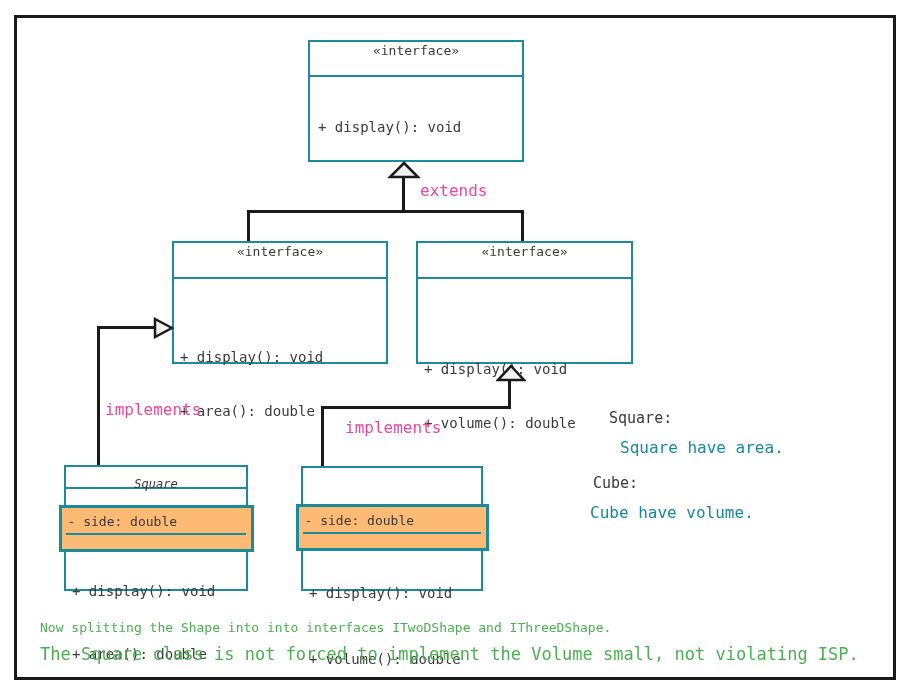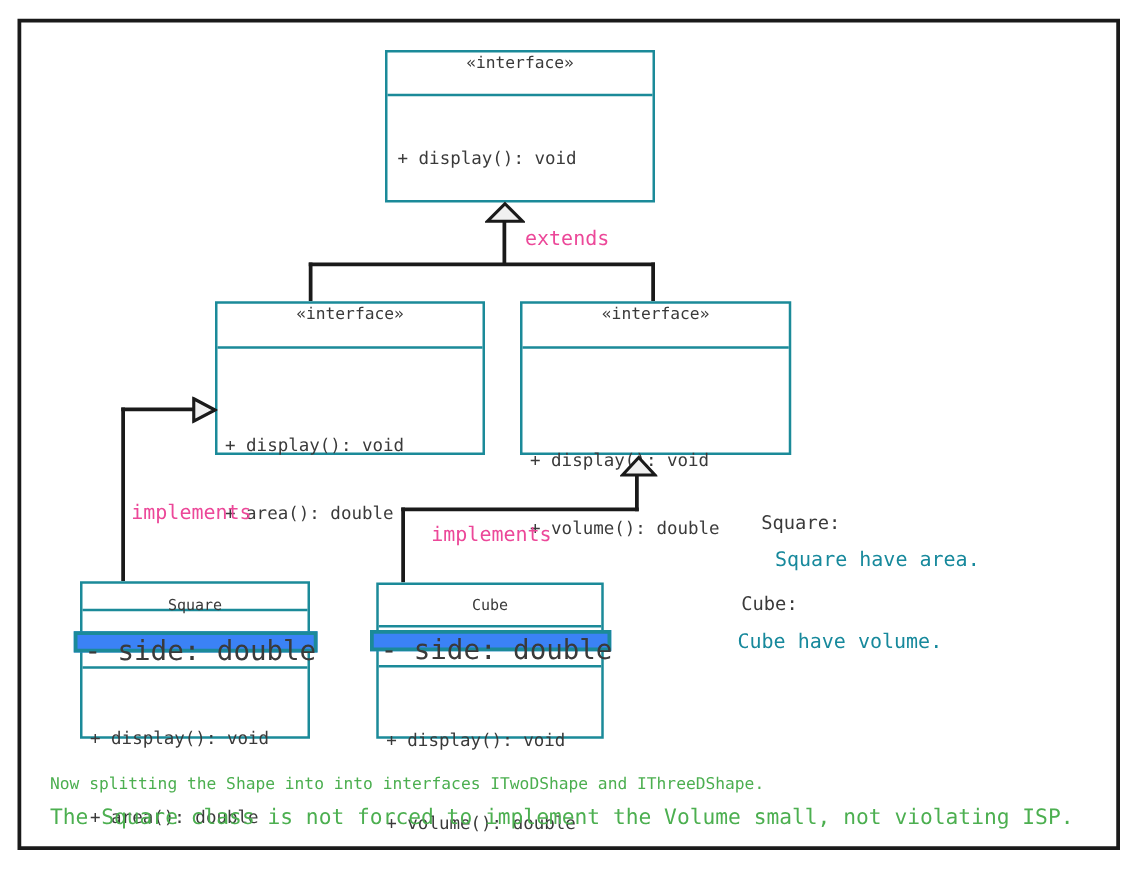--- a/index.html
+++ b/index.html
@@ -22,23 +22,23 @@
   .iface-header {
     border-bottom:2.5px solid var(--teal, #1b8a99);
     text-align:center; padding-top:1px; box-sizing:border-box;
   }
   .stereotype { font-size:13px; line-height:15px; }
   .iface-name  { font-size:15px; line-height:17px; }
   .cls-title   { font-size:12px; text-align:center; box-sizing:border-box;
                  border-bottom:2.5px solid var(--teal, #1b8a99); }
   .methods { font-size:14px; line-height:18px; white-space:pre; }
   .attr-overlay {
-    position:absolute; left:-7.5px; right:-7.5px; height:17px;
-    border:3px solid var(--teal, #1b8a99); background:#3b82f6; box-sizing:border-box;
-    font-size:22px; line-height:27px; padding-left:6px; white-space:pre;
+    position:absolute; left:-7.5px; right:-7.5px; height:47px;
+    border:3px solid var(--teal, #1b8a99); background:#fdba74; box-sizing:border-box;
+    font-size:13px; line-height:27px; padding-left:6px; white-space:pre;
   }
   .cls-methods {
     position:absolute; left:0; right:0; bottom:0;
     border-top:2.5px solid var(--teal, #1b8a99);
     font-size:14px; line-height:21px; padding:4px 0 0 6px; white-space:pre;
   }
 
   
   .line { position:absolute; background:var(--line, #1a1a1a); }
   .conn-label { position:absolute; font-size:16px; color:#ec4899; white-space:pre; }
@@ -103,30 +103,29 @@
 
 <svg class="abs" style="left:496px; top:364px;" width="30" height="18">
   <polygon points="15,2 28,16 2,16" fill="#f0f0f0" stroke="#1a1a1a" stroke-width="2.5"></polygon>
 </svg>
 <div class="line" style="left:508px; top:380px; width:3px; height:29px;"></div>
 <div class="line" style="left:321px; top:406px; width:190px; height:3px;"></div>
 <div class="line" style="left:321px; top:406px; width:3px; height:60px;"></div>
 <div class="conn-label" style="left:345px; top:418px;">implements</div>
 
 <div class="uml-box" style="left:64px; top:465px; width:184px; height:126px;">
-  <div class="cls-title" style="height:22px; line-height:35px;">Square</div>
+  <div class="cls-title" style="height:22px; line-height:35px;font-style:italic;">Square</div>
   <div class="attr-overlay" style="top:37.5px;">- side: double</div>
   <div class="cls-methods" style="height:50.5px;">
     <div>+ display(): void</div>
     <div>+ area(): double</div>
   </div>
 </div>
 
 <div class="uml-box" style="left:301px; top:466px; width:182px; height:125px;">
-  <div class="cls-title" style="height:34px; line-height:33px;">Cube</div>
   <div class="attr-overlay" style="top:35.5px;">- side: double</div>
   <div class="cls-methods" style="height:51px; line-height:22px;">
     <div>+ display(): void</div>
     <div>+ volume(): double</div>
   </div>
 </div>
 
 <div class="note-dark" style="left:593px; top:409px;margin-left:16px;">Square:</div>
 <div class="note-teal" style="left:604px; top:438px;margin-left:16px;">Square have area.</div>
 <div class="note-dark" style="left:593px; top:474px;">Cube:</div>

